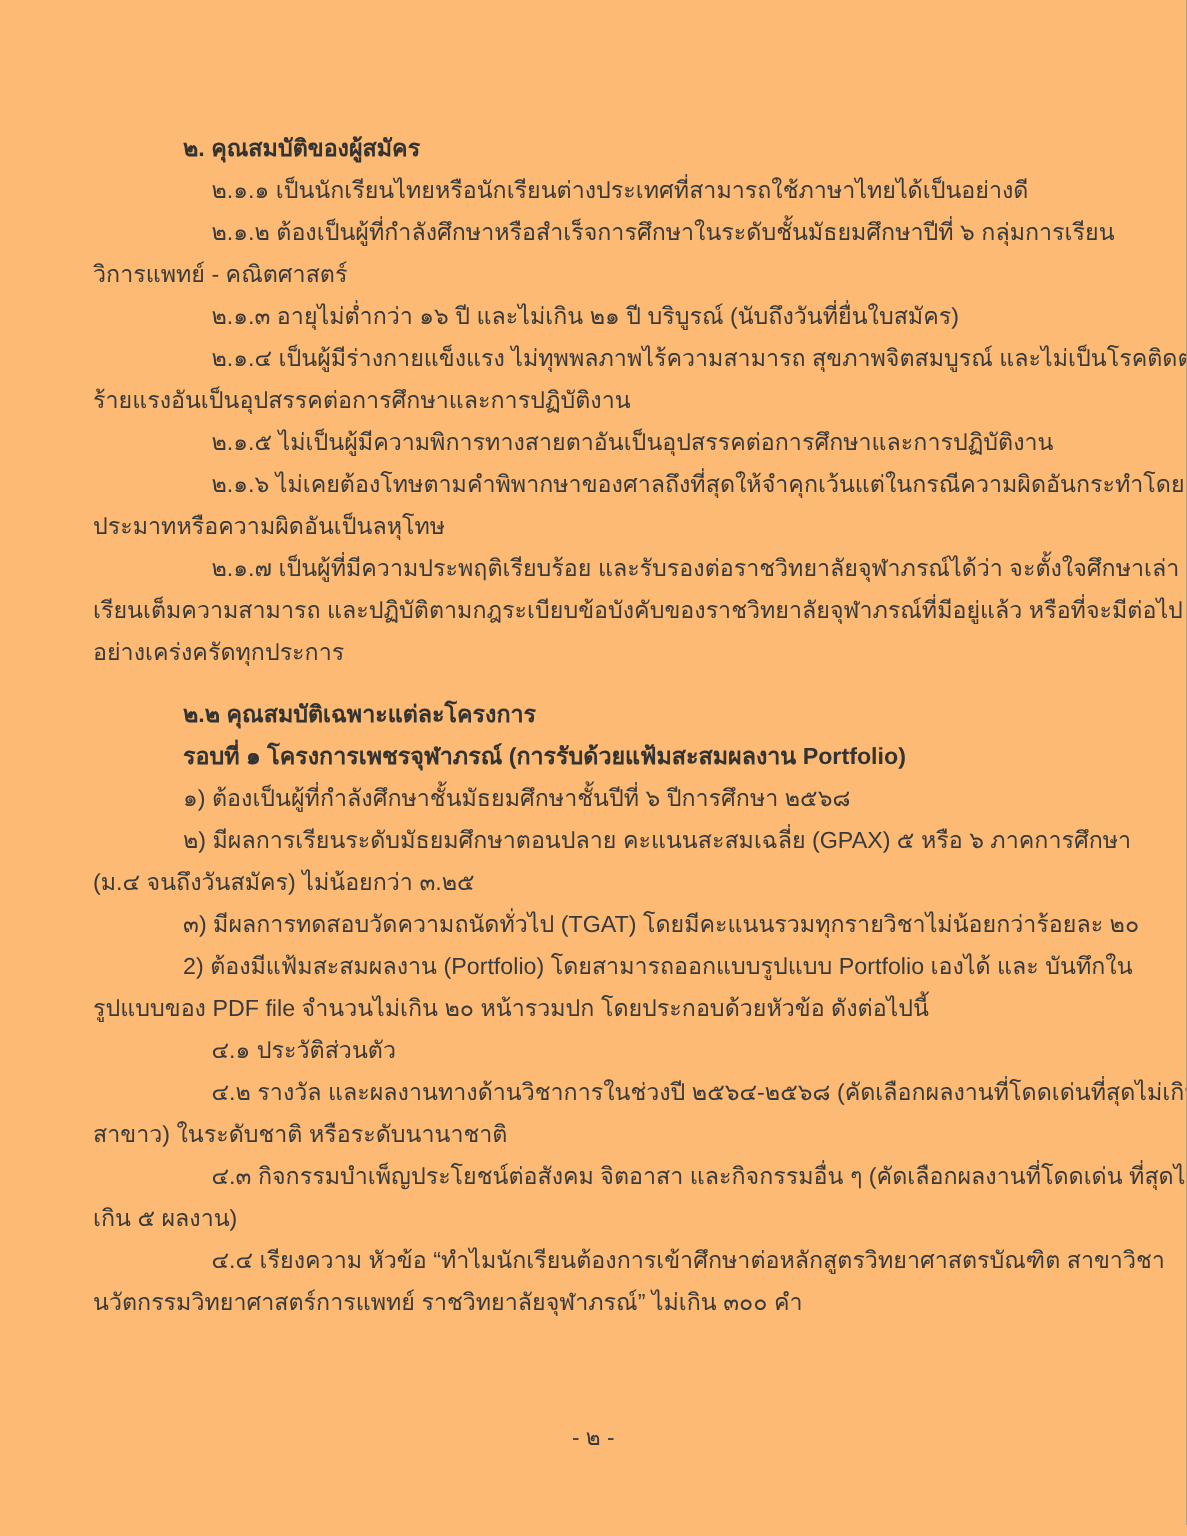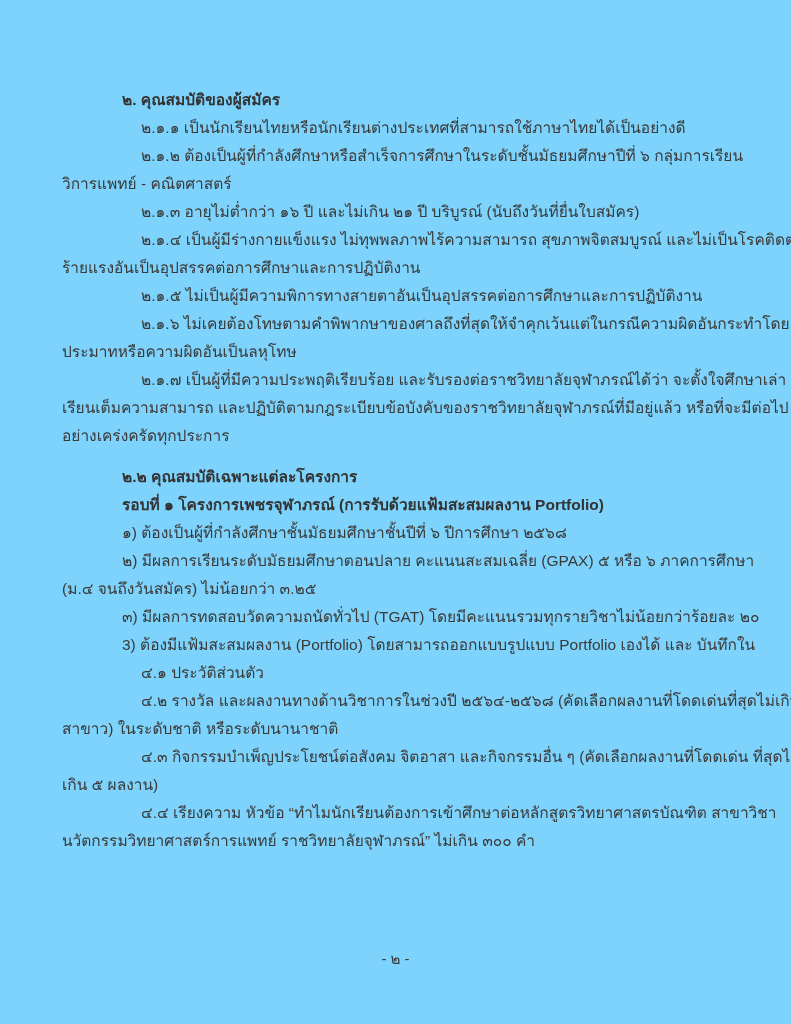--- a/index.html
+++ b/index.html
@@ -2,21 +2,21 @@
 <html lang="th"><head>
 <meta charset="utf-8">
 <style>
   * { margin: 0; padding: 0; box-sizing: border-box; }
   html, body { background: #888; }
   .page {
     position: relative;
     width: 791px;
     height: 1024px;
     margin: 0 auto;
-    background: #7dd3fc;
+    background: #fdba74;
     font-family: "Liberation Sans", "DejaVu Sans", sans-serif;
     color: #3a3a3a;
     overflow: hidden;
   }
   .doc-body {
     position: absolute;
     left: 62px;
     top: 86px;
     width: 668px;
     font-size: 15.5px;
@@ -57,21 +57,22 @@
       <div class="line ind0">ประมาทหรือความผิดอันเป็นลหุโทษ</div>
       <div class="line ind2">๒.๑.๗ เป็นผู้ที่มีความประพฤติเรียบร้อย และรับรองต่อราชวิทยาลัยจุฬาภรณ์ได้ว่า จะตั้งใจศึกษาเล่า</div>
       <div class="line ind0">เรียนเต็มความสามารถ และปฏิบัติตามกฎระเบียบข้อบังคับของราชวิทยาลัยจุฬาภรณ์ที่มีอยู่แล้ว หรือที่จะมีต่อไป</div>
       <div class="line ind0">อย่างเคร่งครัดทุกประการ</div>
       <div class="line ind1 bold gap">๒.๒ คุณสมบัติเฉพาะแต่ละโครงการ</div>
       <div class="line ind1 bold">รอบที่ ๑ โครงการเพชรจุฬาภรณ์ (การรับด้วยแฟ้มสะสมผลงาน Portfolio)</div>
       <div class="line ind1">๑) ต้องเป็นผู้ที่กำลังศึกษาชั้นมัธยมศึกษาชั้นปีที่ ๖ ปีการศึกษา ๒๕๖๘</div>
       <div class="line ind1">๒) มีผลการเรียนระดับมัธยมศึกษาตอนปลาย คะแนนสะสมเฉลี่ย (GPAX) ๕ หรือ ๖ ภาคการศึกษา</div>
       <div class="line ind0">(ม.๔ จนถึงวันสมัคร) ไม่น้อยกว่า ๓.๒๕</div>
       <div class="line ind1">๓) มีผลการทดสอบวัดความถนัดทั่วไป (TGAT) โดยมีคะแนนรวมทุกรายวิชาไม่น้อยกว่าร้อยละ ๒๐</div>
-      <div class="line ind1">3) ต้องมีแฟ้มสะสมผลงาน (Portfolio) โดยสามารถออกแบบรูปแบบ Portfolio เองได้ และ บันทึกใน</div>
+      <div class="line ind1">2) ต้องมีแฟ้มสะสมผลงาน (Portfolio) โดยสามารถออกแบบรูปแบบ Portfolio เองได้ และ บันทึกใน</div>
+      <div class="line ind0">รูปแบบของ PDF file จำนวนไม่เกิน ๒๐ หน้ารวมปก โดยประกอบด้วยหัวข้อ ดังต่อไปนี้</div>
       <div class="line ind2">๔.๑ ประวัติส่วนตัว</div>
       <div class="line ind2">๔.๒ รางวัล และผลงานทางด้านวิชาการในช่วงปี ๒๕๖๔-๒๕๖๘ (คัดเลือกผลงานที่โดดเด่นที่สุดไม่เกิน ๕</div>
       <div class="line ind0">สาขาว)  ในระดับชาติ หรือระดับนานาชาติ</div>
       <div class="line ind2">๔.๓ กิจกรรมบำเพ็ญประโยชน์ต่อสังคม จิตอาสา และกิจกรรมอื่น ๆ (คัดเลือกผลงานที่โดดเด่น ที่สุดไม่</div>
       <div class="line ind0">เกิน ๕ ผลงาน)</div>
       <div class="line ind2">๔.๔ เรียงความ หัวข้อ “ทำไมนักเรียนต้องการเข้าศึกษาต่อหลักสูตรวิทยาศาสตรบัณฑิต สาขาวิชา</div>
       <div class="line ind0">นวัตกรรมวิทยาศาสตร์การแพทย์ ราชวิทยาลัยจุฬาภรณ์” ไม่เกิน ๓๐๐ คำ</div>
     </div>
   <div class="footer">- ๒ -</div>
 </div>

